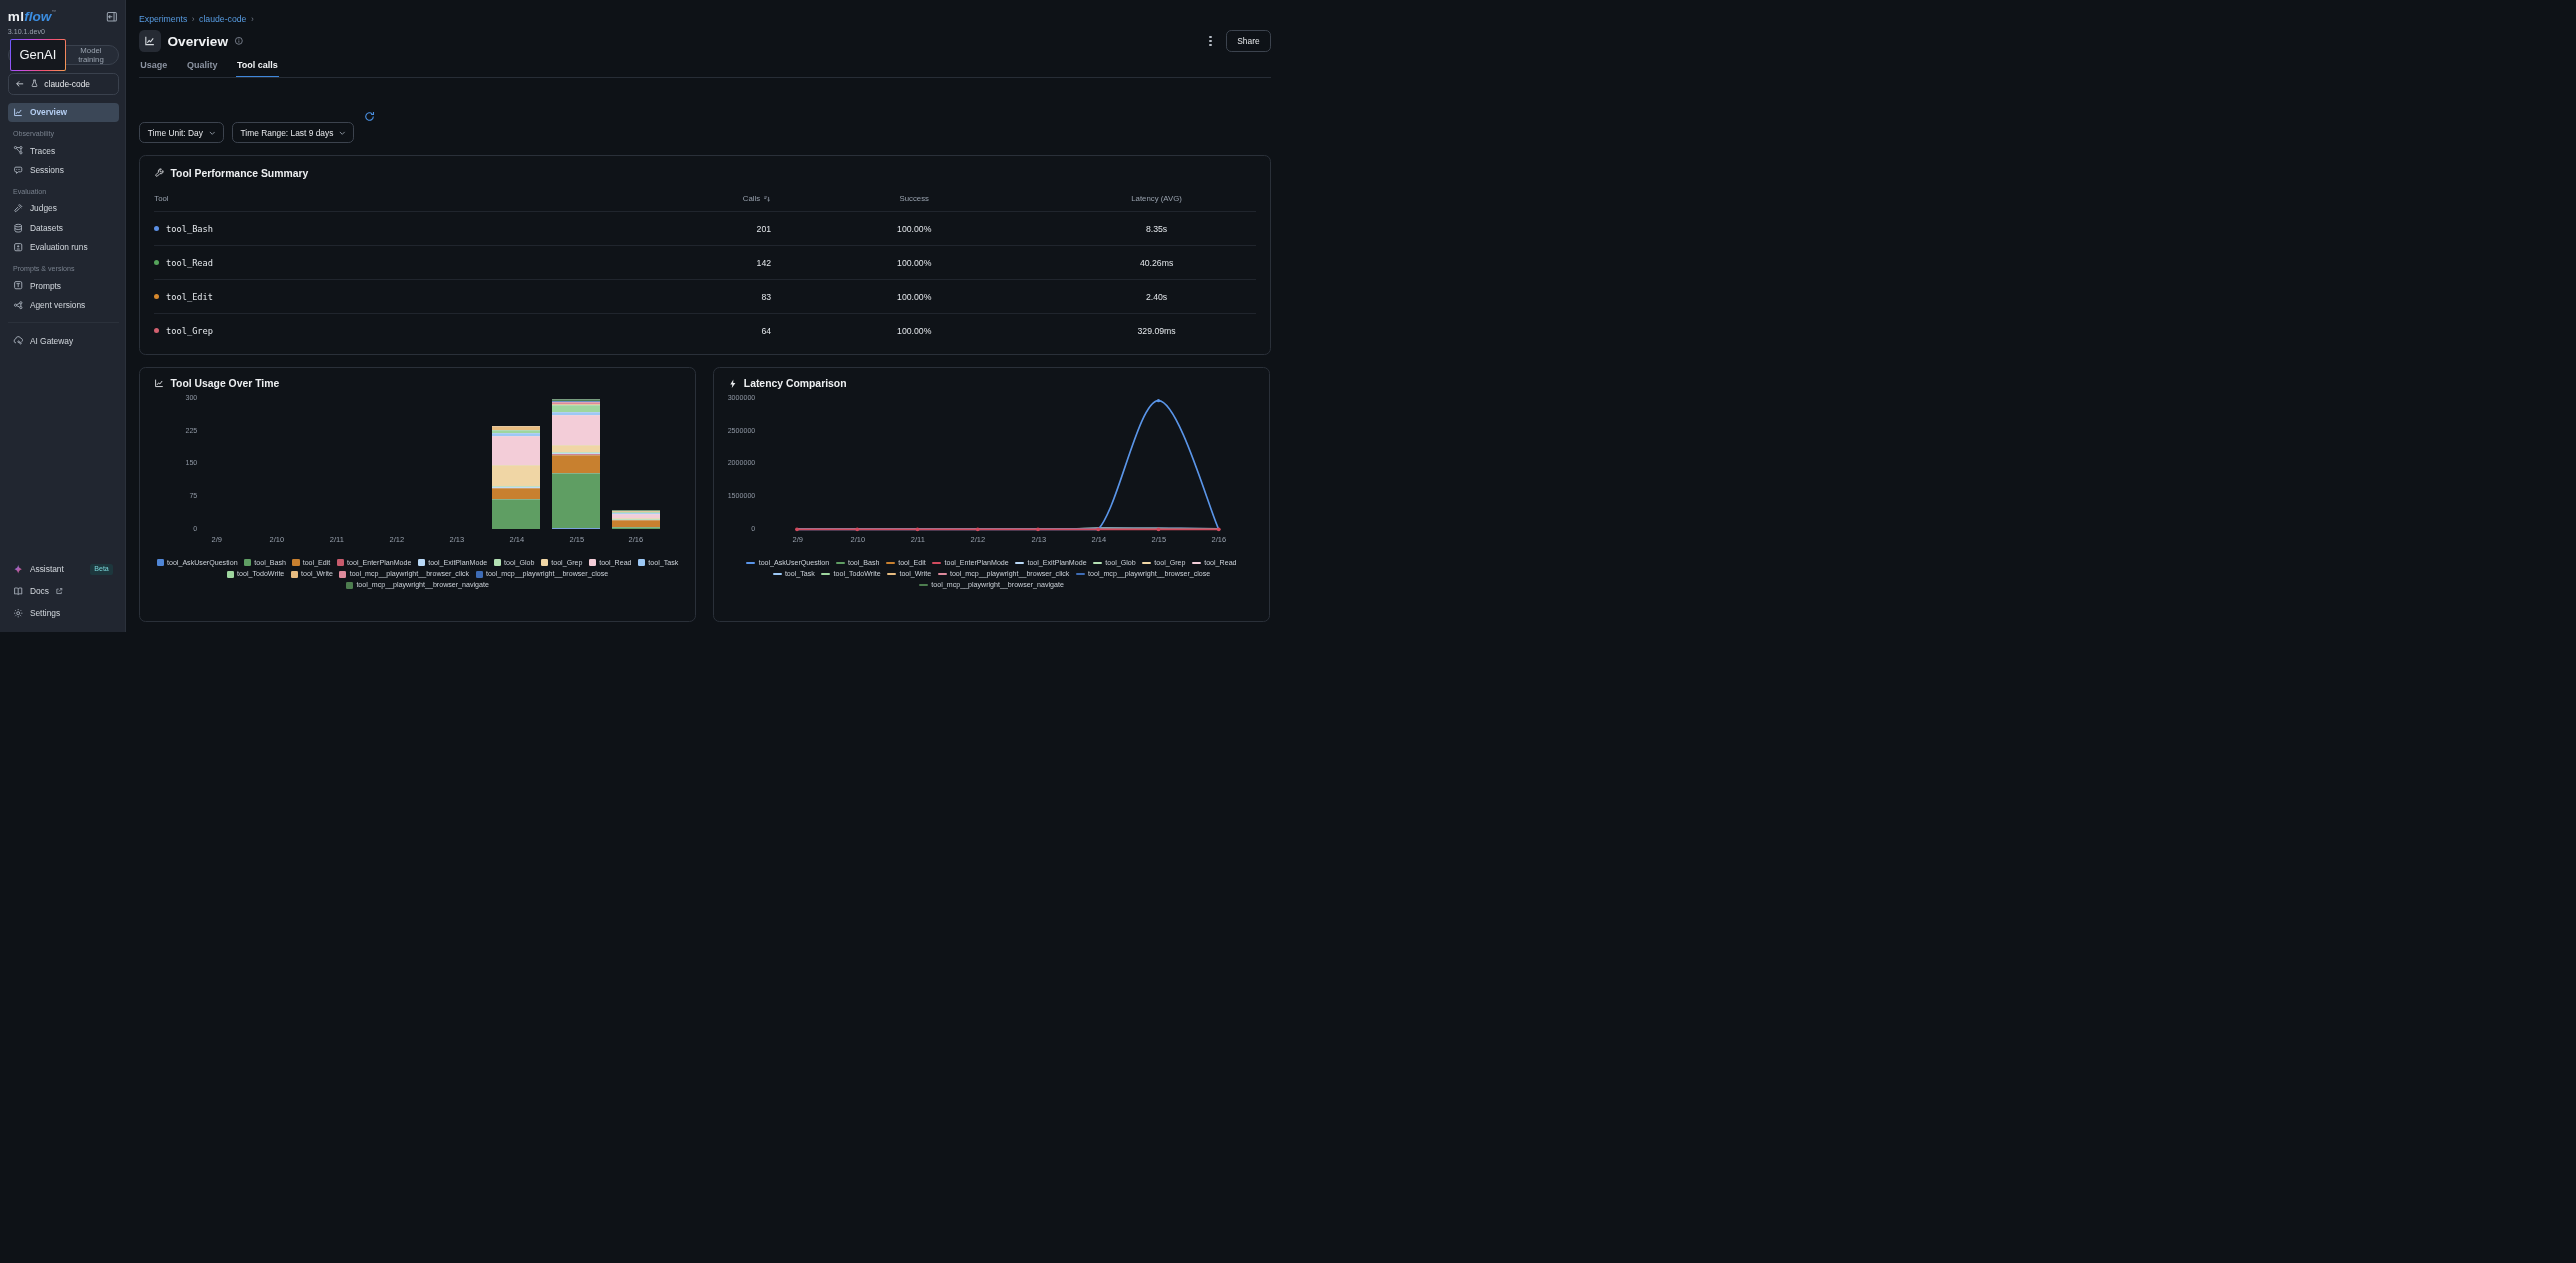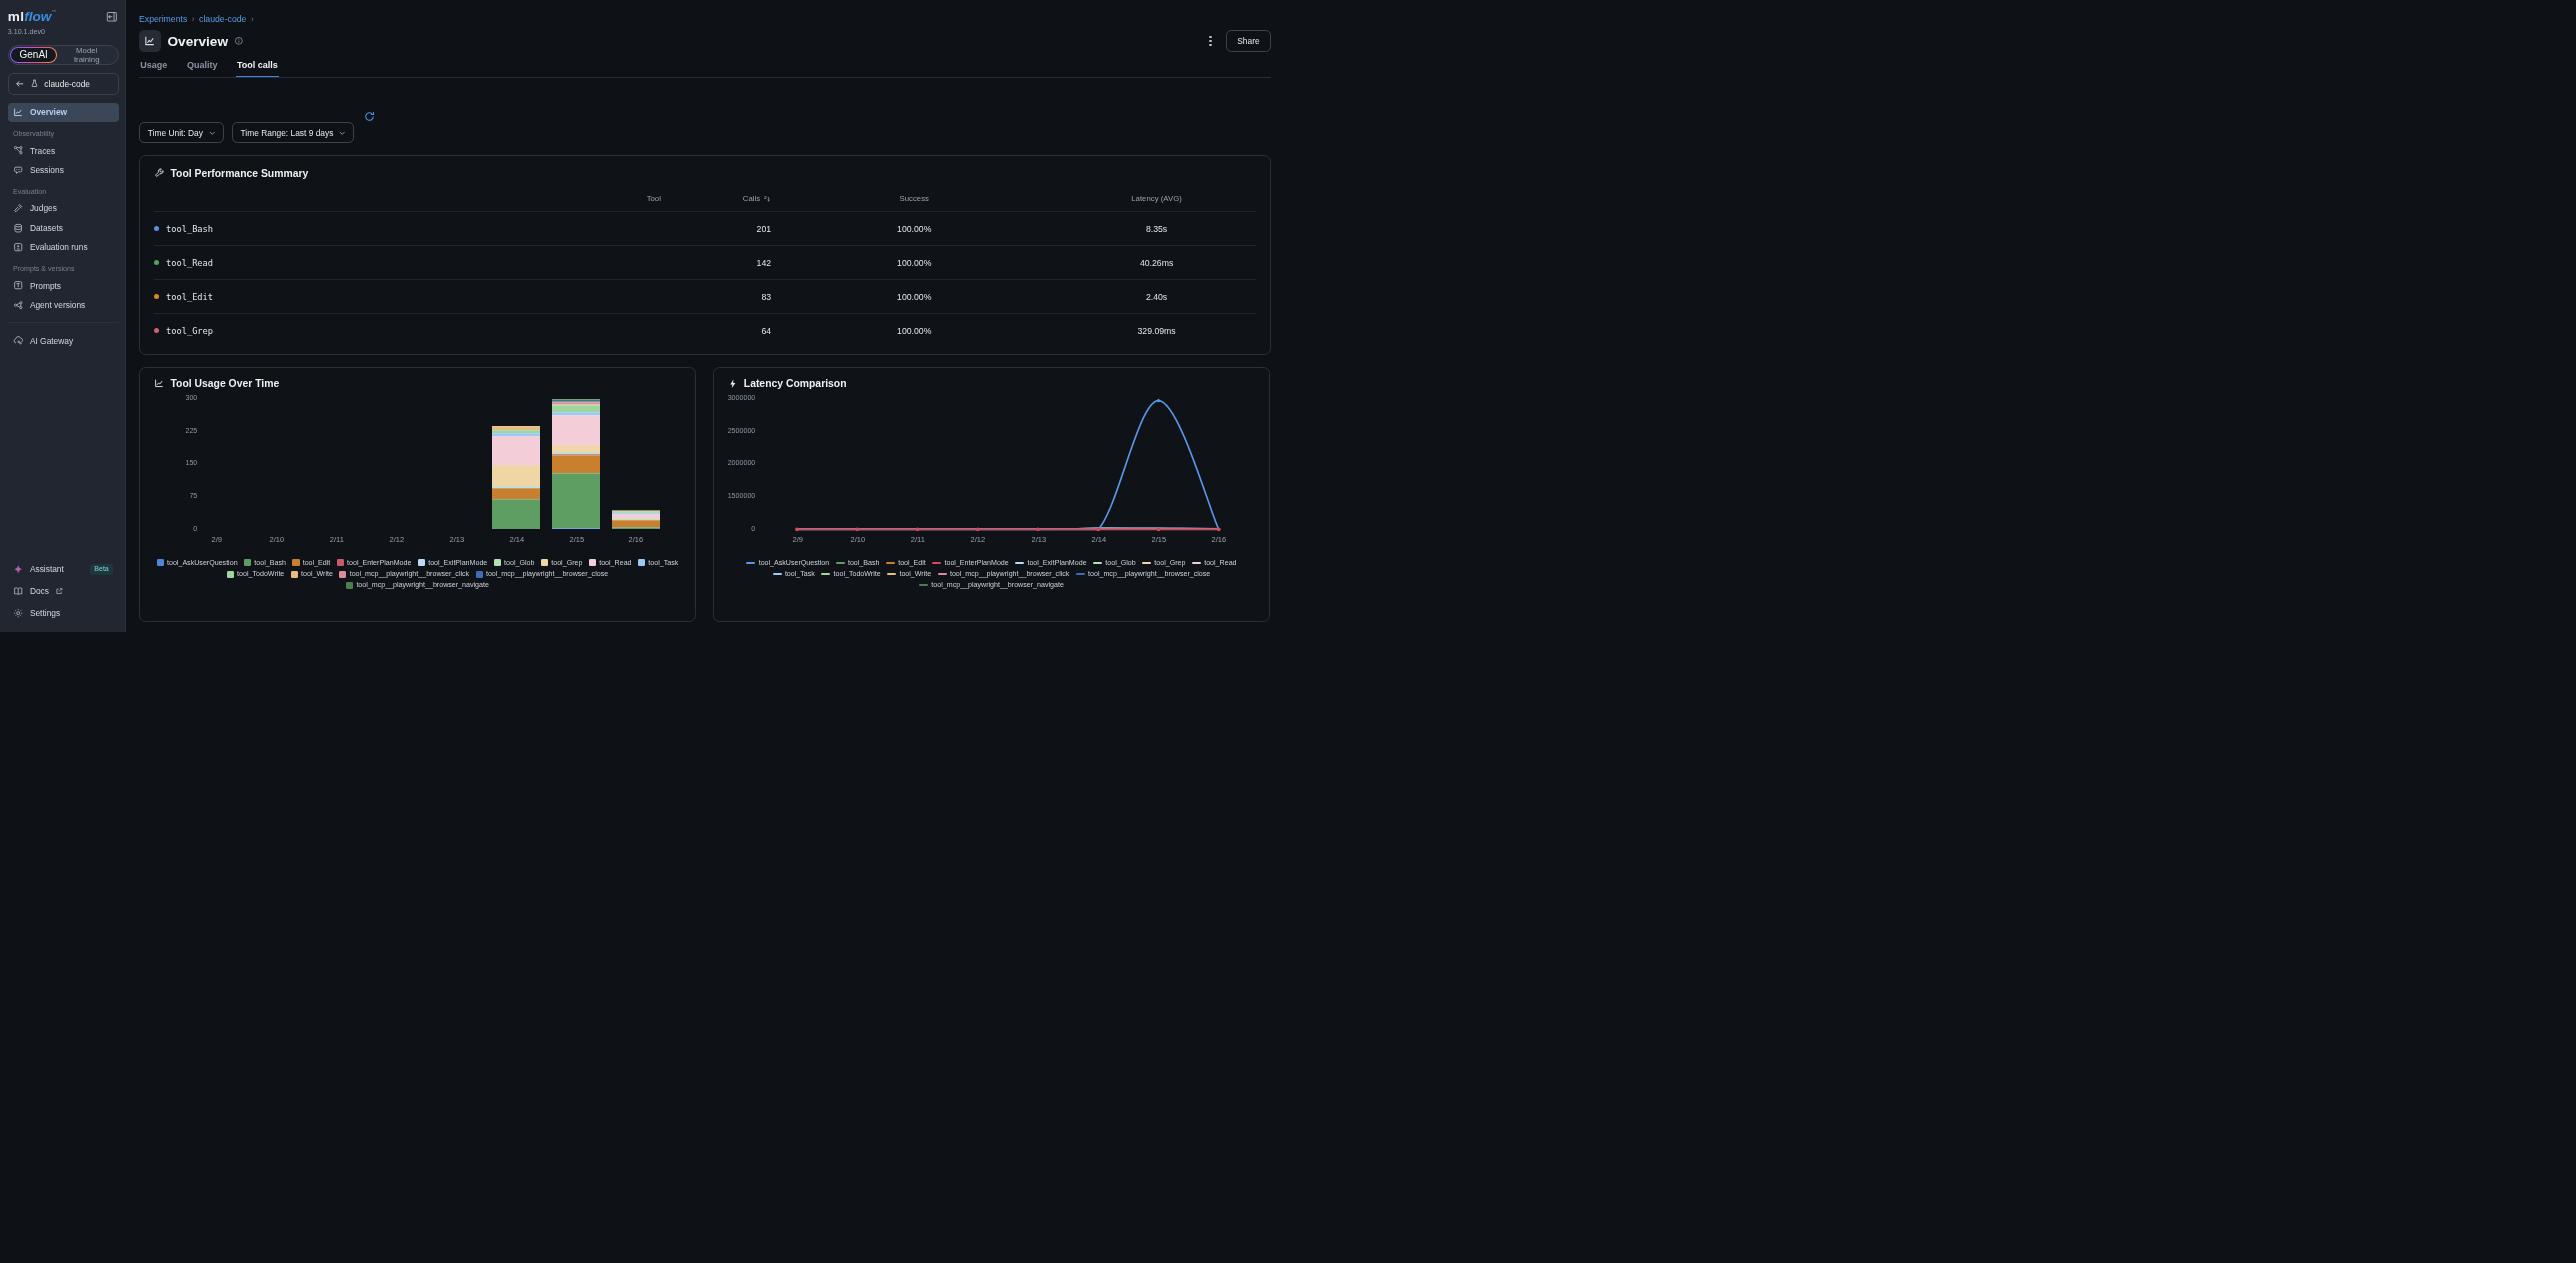--- a/index.html
+++ b/index.html
@@ -10,21 +10,21 @@
   
   .sidebar { width:126px; min-width:126px; height:100%; background:#212630; border-right:0.6px solid #2b313b; padding:7.8px 6.5px 9px 7.8px; display:flex; flex-direction:column; }
   .logo-row { display:flex; align-items:flex-start; justify-content:space-between; padding-top:1.3px; }
   .logo { font-size:13.6px; cursor:pointer; }
   .logo .ml { font-weight:bold; color:#eef1f4; letter-spacing:0.3px; }
   .logo .flow { font-style:italic; font-weight:bold; color:#3b8de0; }
   .logo .tm { font-size:4.5px; color:#8b93a1; vertical-align:top; }
   .icon-btn { background:none; border:none; color:#9aa3af; cursor:pointer; padding:1.3px; }
   .version { font-size:7.1px; color:#98a1ad; margin-top:1.3px; }
   .mode-toggle { margin-top:9px; display:flex; align-items:center; background:#262c37; border:0.6px solid #3a414d; border-radius:10.4px; height:20px; padding:1.3px; }
-  .mode-genai { height:16px; padding:0 8.4px; border-radius:8px; font-size:10px; color:#f2f4f6; cursor:pointer;
+  .mode-genai { height:32px; padding:0 8.4px; border-radius:2px; font-size:13px; color:#f2f4f6; cursor:pointer;
     background:linear-gradient(#15181e,#15181e) padding-box, linear-gradient(110deg,#6a5cff,#c74de8,#f4536e,#f59e54) border-box;
     border:1px solid transparent; }
   .mode-mt { background:none; border:none; font-size:7.8px; color:#9aa3af; padding:0 6.5px; cursor:pointer; }
   .exp-switcher { margin-top:7.8px; height:22px; border:0.6px solid #3a414d; border-radius:5.2px; display:flex; align-items:center; gap:5.2px; padding:0 6.5px; cursor:pointer; color:#e8eaed; background:none; width:100%; }
   .exp-switcher .lbl { font-size:8.4px; }
   nav { margin-top:7.8px; display:flex; flex-direction:column; }
   .nav-item { display:flex; align-items:center; gap:6.5px; height:19.4px; padding:0 5.2px; border-radius:3.9px; font-size:8.4px; color:#d3d8de; cursor:pointer; }
   .nav-item svg { color:#a9b1bc; flex:none; }
   .nav-item.active { background:#3b4757; color:#b5cef2; font-weight:bold; }
   .nav-item.active svg { color:#b5cef2; }
@@ -54,21 +54,21 @@
   .dropdown { height:21px; padding:0 7.8px; display:flex; align-items:center; gap:5.8px;margin-top:33px; }
   .refresh-btn { background:none; border:none; color:#4a90e2; cursor:pointer; display:flex; padding:1.3px; }
 
   .card { border:0.6px solid #2a3039; border-radius:6.5px; background:#0f1318; }
   .card-title { display:flex; align-items:center; gap:5.8px; font-size:10.4px; font-weight:bold; color:#eef0f2; }
   .summary-card { margin-top:11.7px; padding:11.7px 14.3px 6.5px; }
 
   table.perf { width:100%; border-collapse:collapse; margin-top:9px; }
   table.perf th { font-size:7.8px; font-weight:normal; color:#98a1ad; padding:6.5px 0 7.8px; }
   table.perf td { border-top:0.6px solid #20252d; height:34px; font-size:8.7px; color:#e2e6ea; }
-  .col-tool { text-align:right; width:46%; }
+  .col-tool { text-align:left; width:46%; }
   .col-calls { text-align:right; width:10%; }
   .col-success { text-align:center; width:26%; }
   .col-latency { text-align:center; width:18%; }
   .th-calls { display:inline-flex; align-items:center; gap:3.2px; }
   .tool-cell { display:flex; align-items:center; gap:6.5px; }
   .dot { width:5.2px; height:5.2px; border-radius:50%; flex:none; }
   .mono { font-family:"DejaVu Sans Mono", monospace; }
 
   .charts-row { margin-top:11.7px; display:flex; gap:17px; }
   .chart-card { width:557px; height:255px; padding:10.4px 14.3px; }

